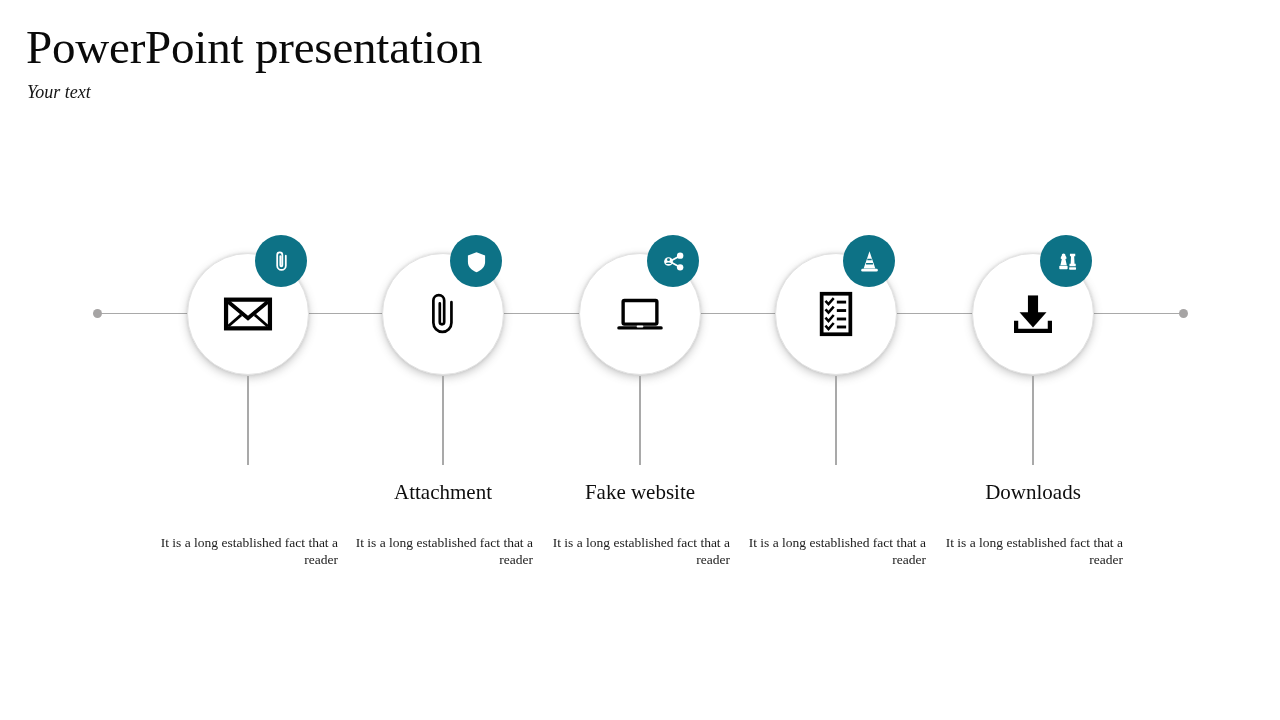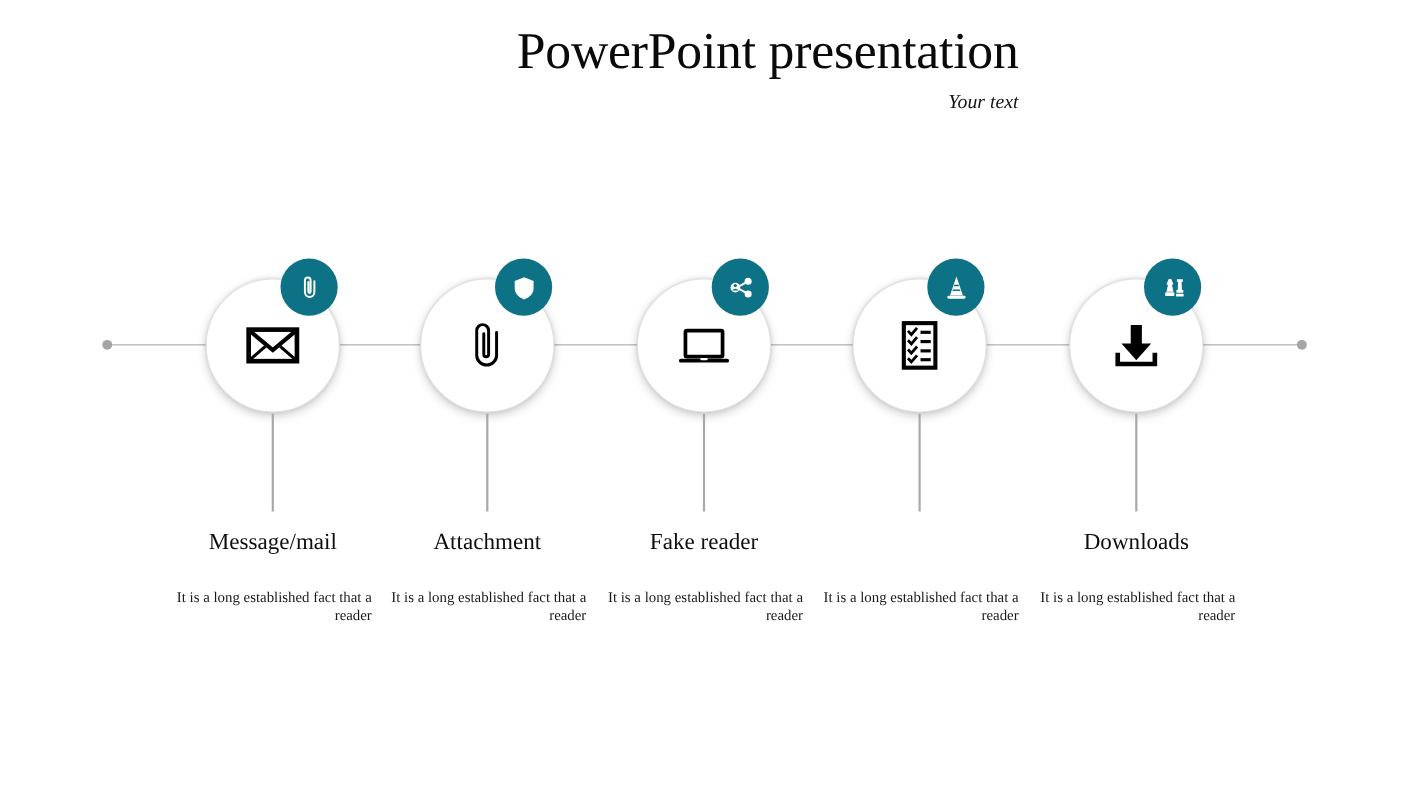--- a/index.html
+++ b/index.html
@@ -16,21 +16,20 @@
     color: #111111;
     position: relative;
   }
 
   
   .header {
     position: absolute;
     left: 26px;
     top: 22px;
     width: 900px;
-    text-align: right;
   }
   .slide-title {
     font-family: "Liberation Serif", serif;
     font-size: 47px;
     font-weight: 400;
     line-height: 1.08;
     letter-spacing: -0.2px;
     color: #0a0a0a;
     margin: 0;
     white-space: nowrap;
@@ -185,21 +184,20 @@
           <path d="M55.5 46.5 L40 33" fill="none" stroke="#000000" stroke-width="3.4"></path>
         </svg>
       </div>
       <div class="badge" style="--accent:#0d7286">
         <svg class="badge-icon" viewBox="0 0 32 32">
           <path d="M21.5 8.5 v12.8 a5.5 5.5 0 0 1 -11 0 V7.6 a3.3 3.3 0 0 1 6.6 0 v13.2 a1.3 1.3 0 0 1 -2.6 0 V9.3" fill="none" stroke="#ffffff" stroke-width="2.3" stroke-linecap="round" stroke-linejoin="round"></path>
         </svg>
       </div>
     </div>
     <div class="stem"></div>
-    <div class="step-label">Message/mail</div>
     <div class="step-desc">It is a long established fact that a reader</div>
   </div>
 
   <div class="step" style="left:345px">
     <div class="circle-wrap">
       <div class="big-circle">
         <svg class="main-icon" viewBox="0 0 64 64">
           <path d="M42 18 v24.5 a10.7 10.7 0 0 1 -21.4 0 V16 a6.4 6.4 0 0 1 12.8 0 v25.6 a2.6 2.6 0 0 1 -5.2 0 V19.5" fill="none" stroke="#000000" stroke-width="3.2" stroke-linecap="round" stroke-linejoin="round"></path>
         </svg>
       </div>
@@ -229,21 +227,21 @@
           <line x1="11" y1="16" x2="24" y2="23" stroke="#ffffff" stroke-width="2.4" stroke-linecap="round"></line>
           <circle cx="24.5" cy="8.5" r="4.1" fill="#ffffff"></circle>
           <circle cx="24.5" cy="23.5" r="4.1" fill="#ffffff"></circle>
           <circle cx="9.6" cy="16" r="5.6" fill="#ffffff"></circle>
           <circle cx="9.6" cy="13.6" r="1.9" fill="#0d7286"></circle>
           <path d="M5.9 19.3 a4.1 3.3 0 0 1 7.4 0 Z" fill="#0d7286"></path>
         </svg>
       </div>
     </div>
     <div class="stem"></div>
-    <div class="step-label">Fake reader</div>
+    <div class="step-label">Fake website</div>
     <div class="step-desc">It is a long established fact that a reader</div>
   </div>
 
   <div class="step" style="left:738px">
     <div class="circle-wrap">
       <div class="big-circle">
         <svg class="main-icon" viewBox="0 0 64 64">
           <rect x="15" y="8" width="34" height="48" fill="#ffffff" stroke="#000000" stroke-width="4.4"></rect>
           <g stroke="#000000" stroke-width="3" fill="none" stroke-linecap="square">
             <path d="M20.5 17.5 l2.6 2.8 l5.2 -6"></path>

